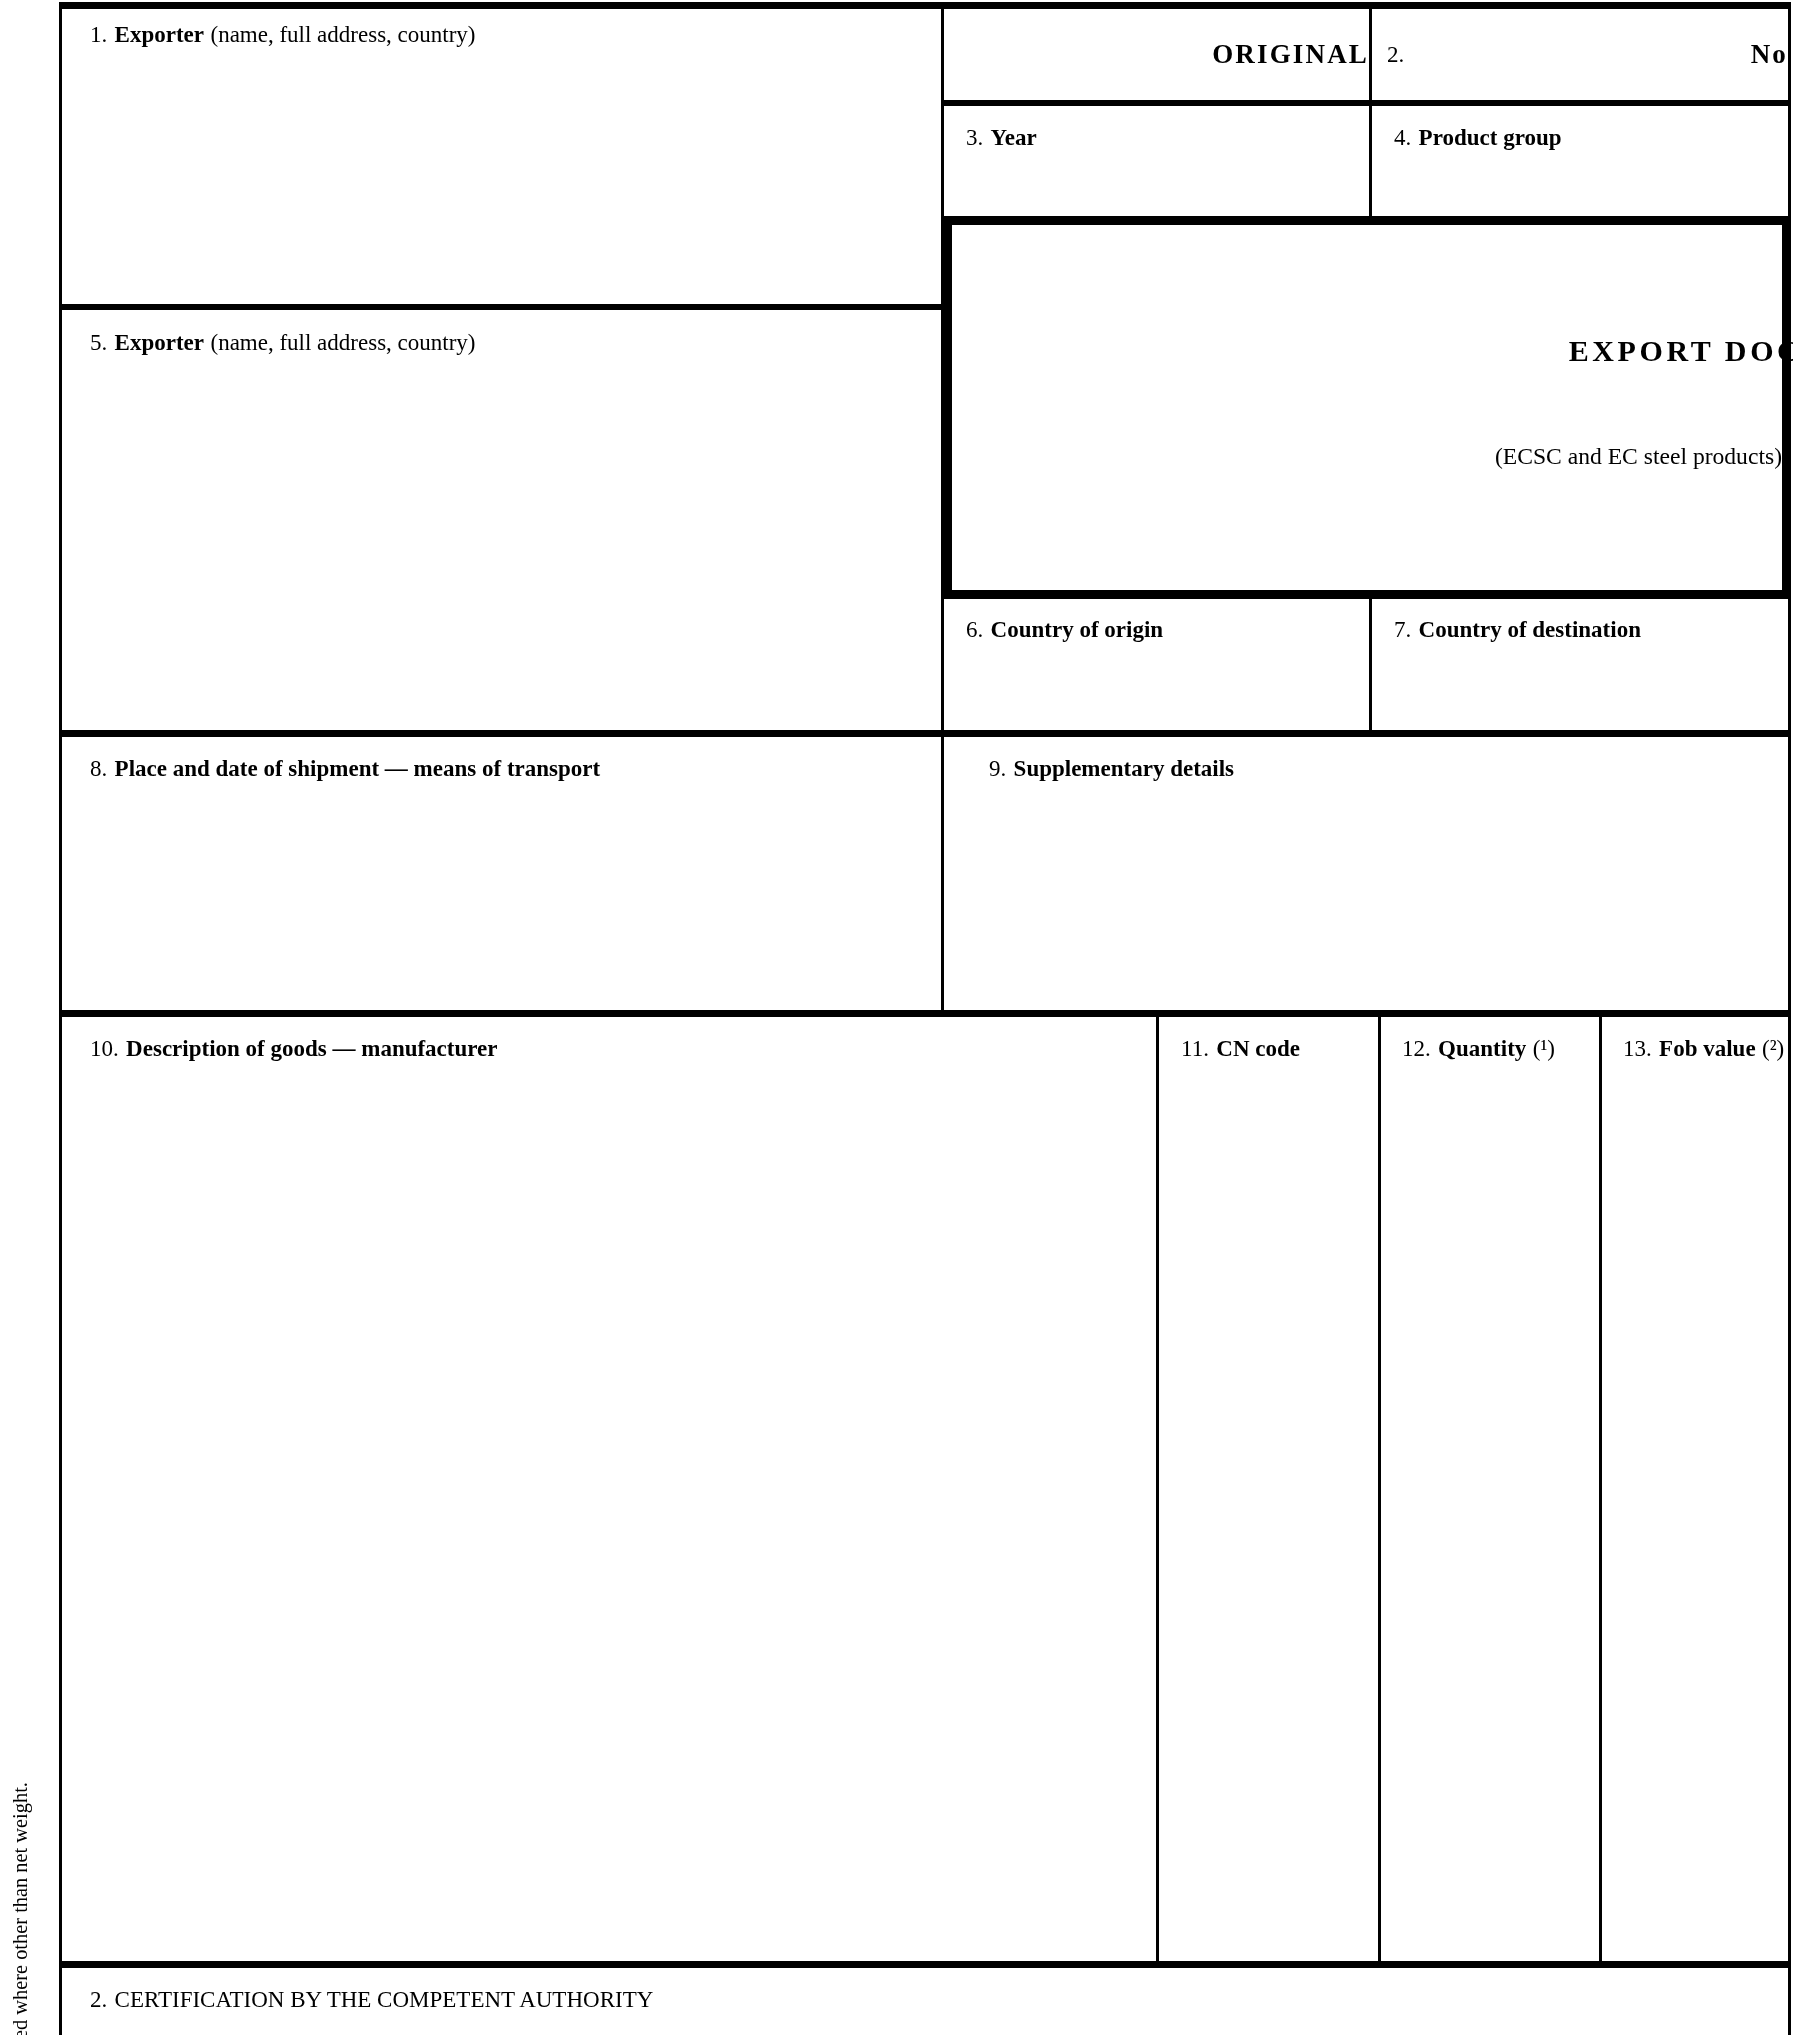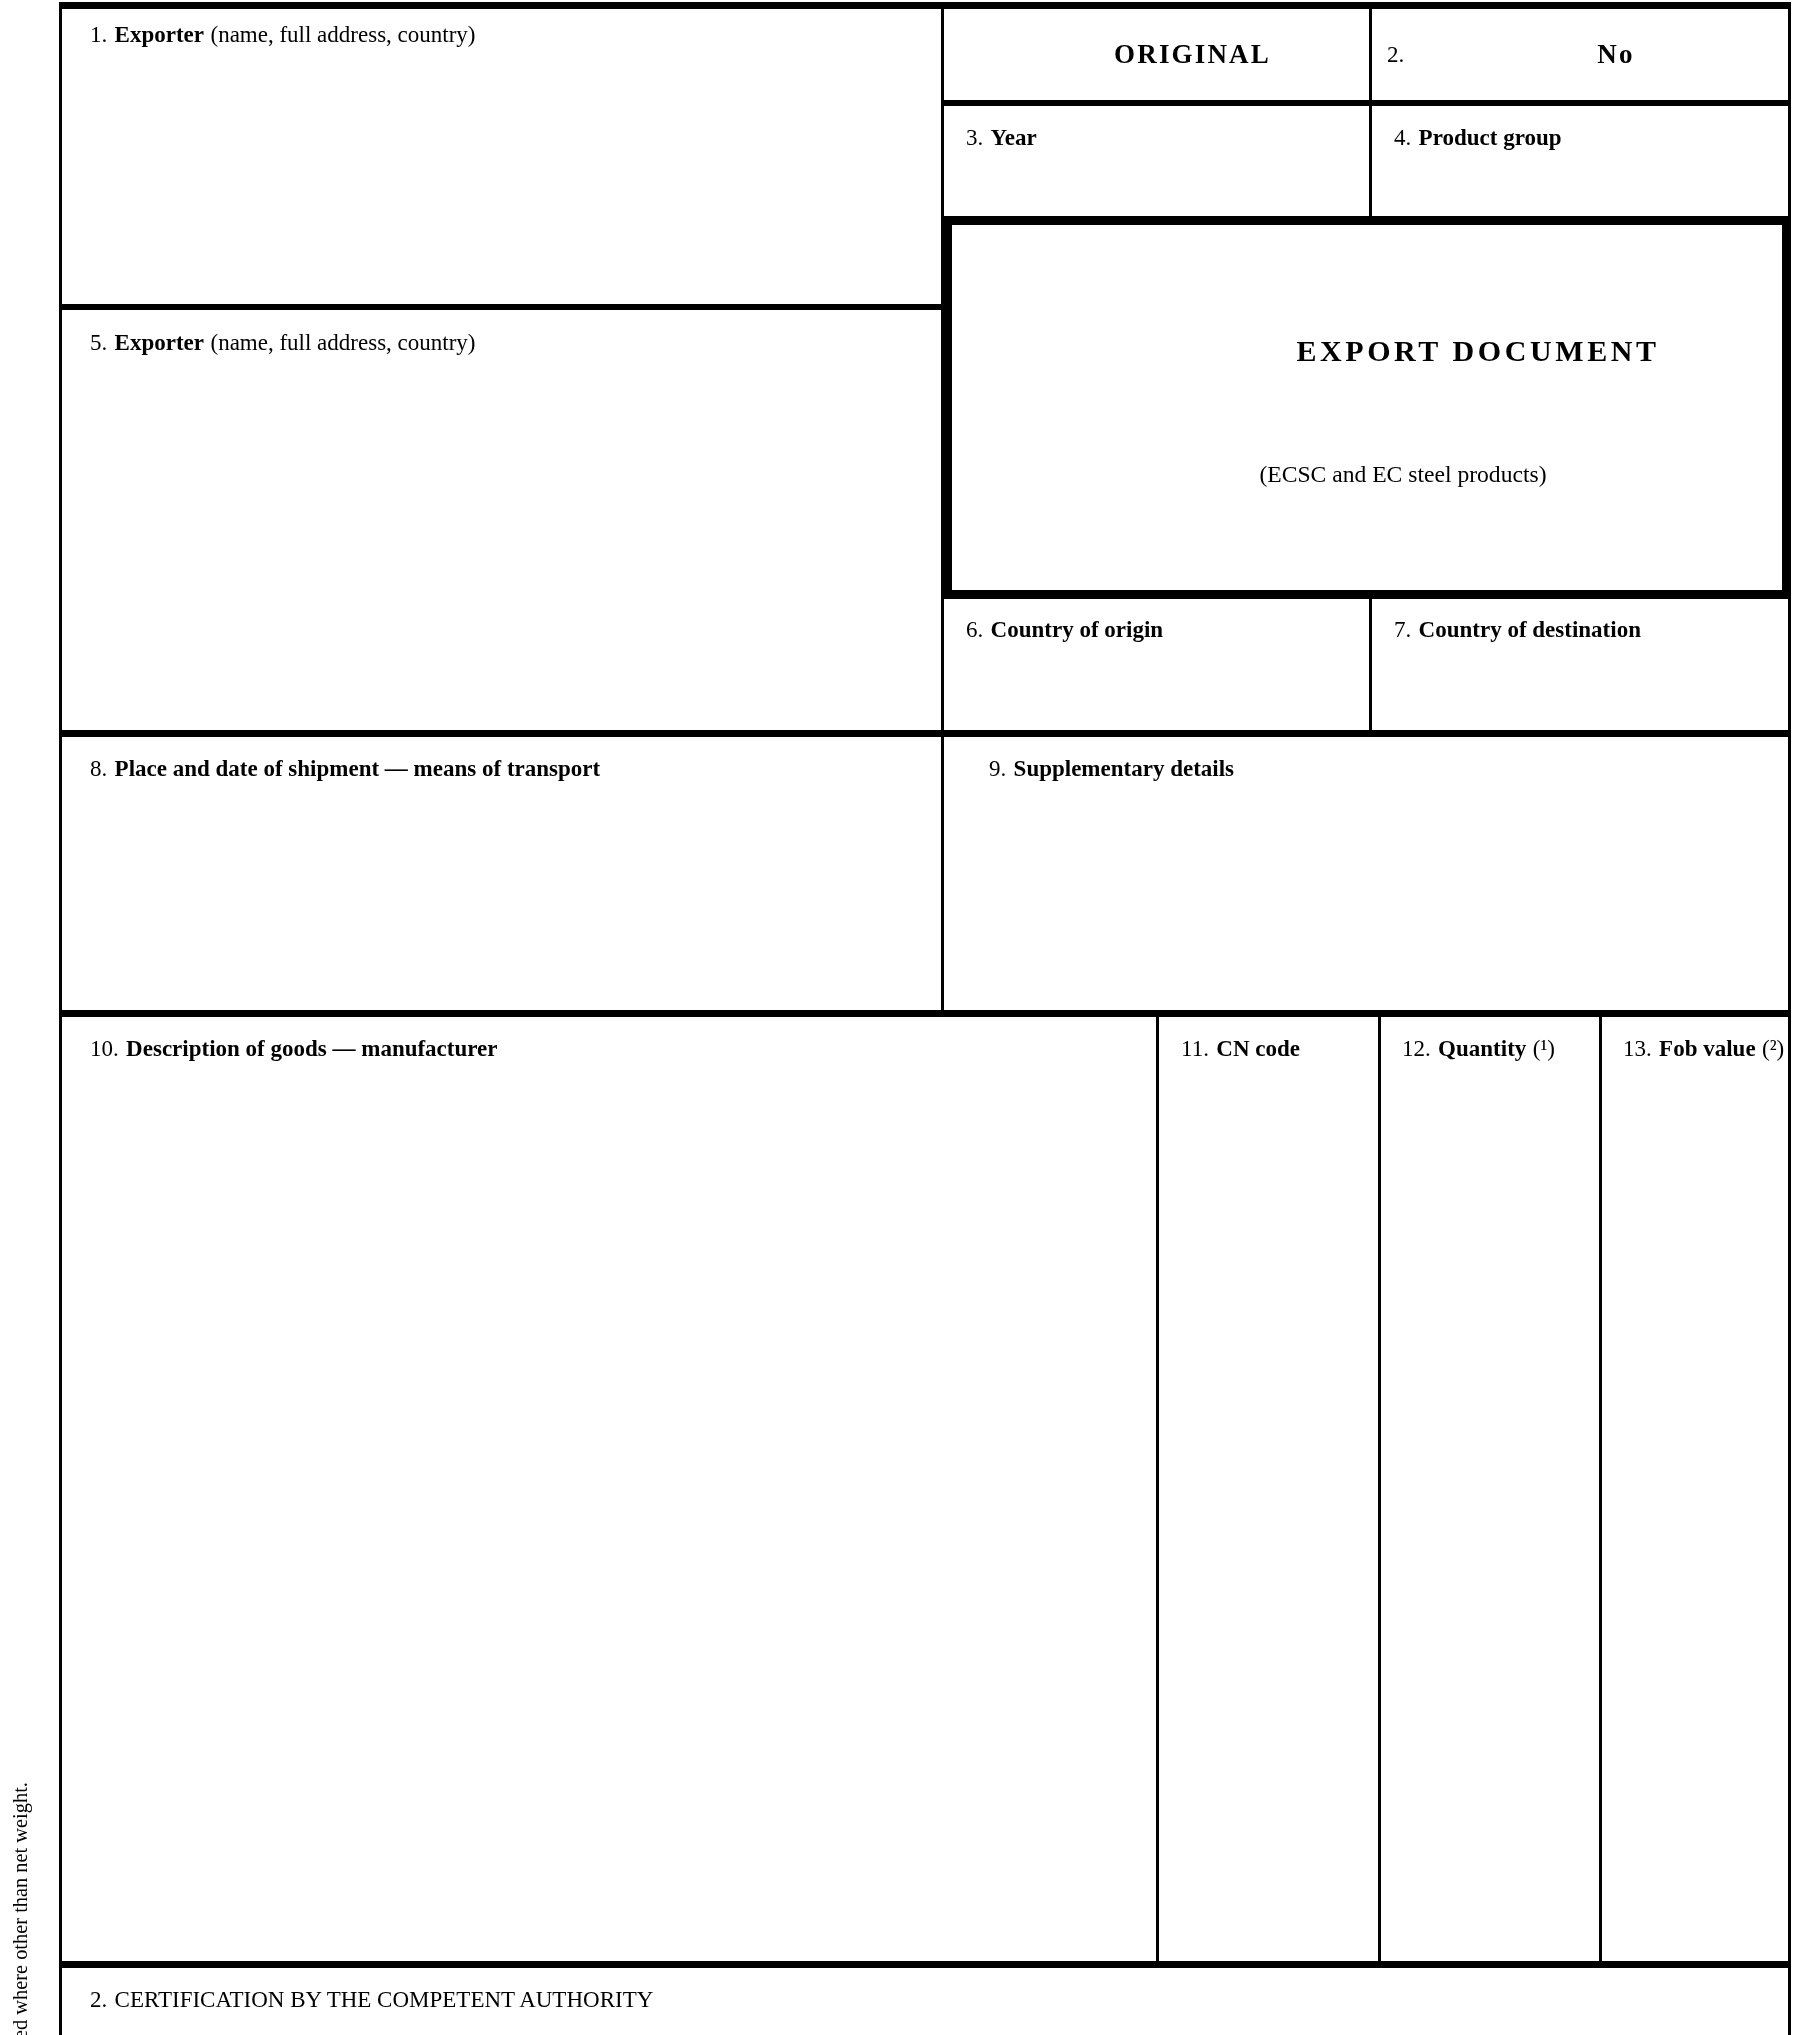--- a/index.html
+++ b/index.html
@@ -12,21 +12,21 @@
     overflow:hidden;
   }
   .hl{position:absolute;background:#000;height:6.5px;}
   .vl{position:absolute;background:#000;width:3.3px;}
   .thickbox{position:absolute;border:9px solid #000;background:#fff;}
   .lbl{position:absolute;font-size:23px;line-height:1.15;white-space:nowrap;}
   .num{margin-right:.32em;}
   .kw{font-weight:700;}
   .kw.plain{font-weight:400;}
   .note{margin-left:.28em;font-weight:400;}
-  .ctr{text-align:center;padding-left:36px;}
+  .ctr{text-align:right;}
   .big{font-size:27px;font-weight:700;letter-spacing:.08em;}
   .doctitle{font-size:30px;font-weight:700;letter-spacing:.12em;}
   .docsub{font-size:23.6px;}
   .footnotes{
     position:absolute;left:5.7px;top:2543px;
     transform:rotate(-90deg);transform-origin:0 0;
     width:916px;font-size:20.4px;line-height:28.5px;white-space:nowrap;
   }
 </style>
 </head>
@@ -64,21 +64,21 @@
 
   <div class="lbl" style="left:966px;top:125px;">
     <span class="num">3.</span><span class="kw">Year</span>
   </div>
   <div class="lbl" style="left:1394px;top:125px;">
     <span class="num">4.</span><span class="kw">Product group</span>
   </div>
 
   <div class="thickbox" style="left:943px;top:216px;width:830px;height:365px;"></div>
   <div class="lbl doctitle ctr" style="left:952px;top:334px;width:980px;">EXPORT DOCUMENT</div>
-  <div class="lbl docsub ctr" style="left:952px;top:461px;width:830px;">(ECSC and EC steel products)</div>
+  <div class="lbl docsub ctr" style="left:952px;top:443px;width:830px;">(ECSC and EC steel products)</div>
 
   <div class="lbl" style="left:90px;top:330px;">
     <span class="num">5.</span><span class="kw">Exporter</span><span class="note">(name, full address, country)</span>
   </div>
 
   <div class="lbl" style="left:966px;top:617px;">
     <span class="num">6.</span><span class="kw">Country of origin</span>
   </div>
   <div class="lbl" style="left:1394px;top:617px;">
     <span class="num">7.</span><span class="kw">Country of destination</span>

